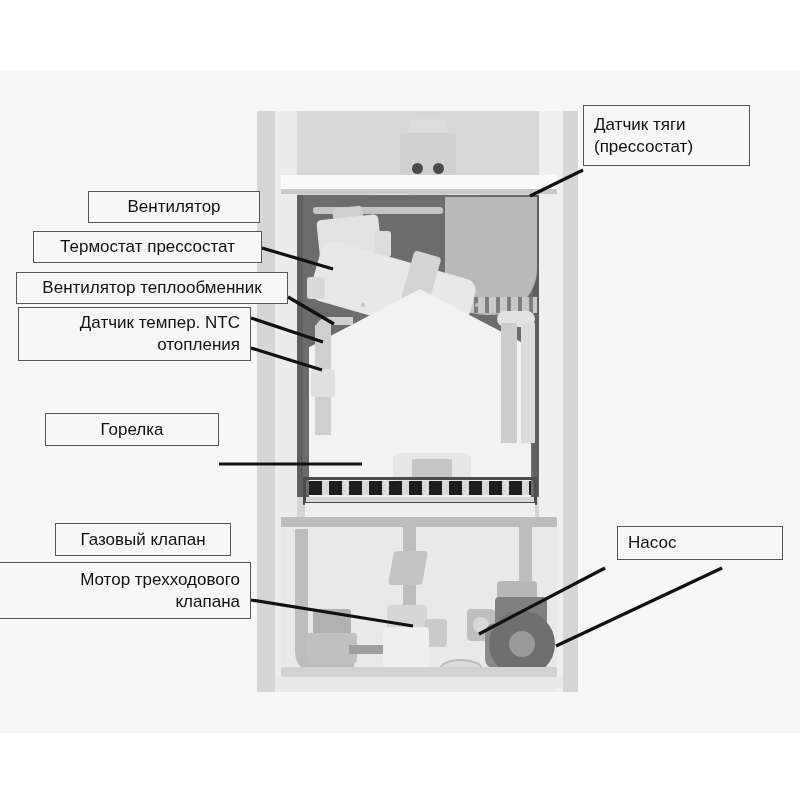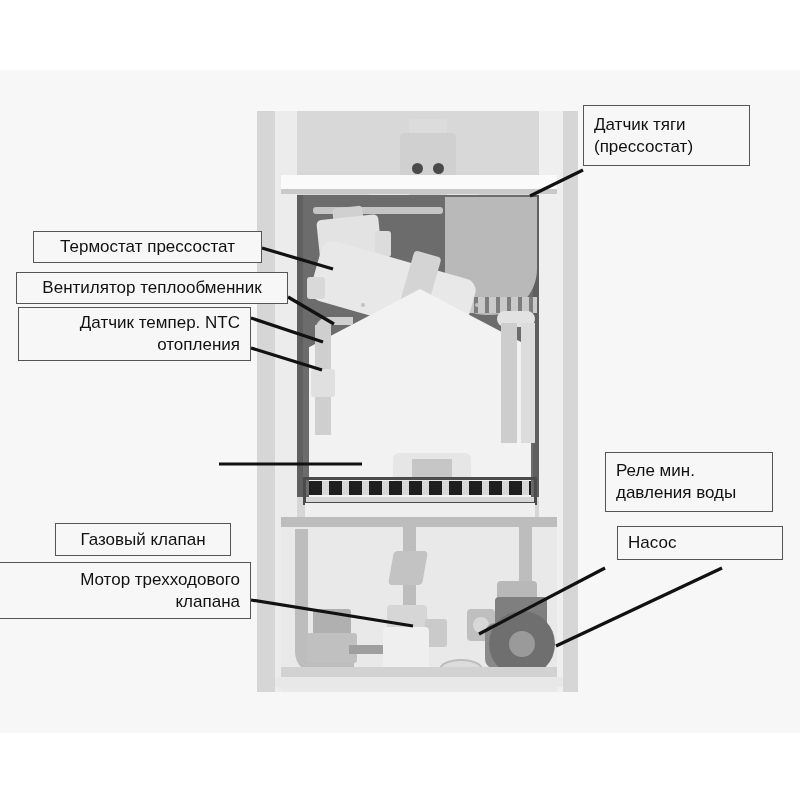--- a/index.html
+++ b/index.html
@@ -238,24 +238,24 @@
       <line x1="251" y1="318" x2="323" y2="342" stroke="#111111" stroke-width="3.2"></line>
       <line x1="251" y1="348" x2="322" y2="370" stroke="#111111" stroke-width="3.2"></line>
       <line x1="219" y1="464" x2="362" y2="464" stroke="#111111" stroke-width="3.2"></line>
       <line x1="251" y1="600" x2="413" y2="626" stroke="#111111" stroke-width="3.2"></line>
       <line x1="605" y1="568" x2="479" y2="634" stroke="#111111" stroke-width="3.2"></line>
       <line x1="722" y1="568" x2="556" y2="646" stroke="#111111" stroke-width="3.2"></line>
     </svg>
 
   <div class="label lbl-left" style="left: 583px; top: 105px; width: 167px; height: 61px;">Датчик тяги
 (прессостат)</div>
+  <div class="label lbl-center" style="left: 88px; top: 191px; width: 172px; height: 32px;">Вентилятор</div>
   <div class="label lbl-center" style="left: 33px; top: 231px; width: 229px; height: 32px;">Термостат прессостат</div>
   <div class="label lbl-center" style="left: 16px; top: 272px; width: 272px; height: 32px;">Вентилятор теплообменник</div>
   <div class="label lbl-right" style="left: 18px; top: 307px; width: 233px; height: 54px;">Датчик темпер. NTC
 отопления</div>
-  <div class="label lbl-left" style="left: 605px; top: 452px; width: 168px; height: 60px;">Реле мин.
-давления воды</div>
+  <div class="label lbl-center" style="left: 45px; top: 413px; width: 174px; height: 33px;">Горелка</div>
   <div class="label lbl-left" style="left: 617px; top: 526px; width: 166px; height: 34px;">Насос</div>
   <div class="label lbl-center" style="left: 55px; top: 523px; width: 176px; height: 33px;">Газовый клапан</div>
   <div class="label lbl-right" style="left: -4px; top: 562px; width: 255px; height: 57px;">Мотор трехходового
 клапана</div>
 
 </div>
 
 </body></html>

